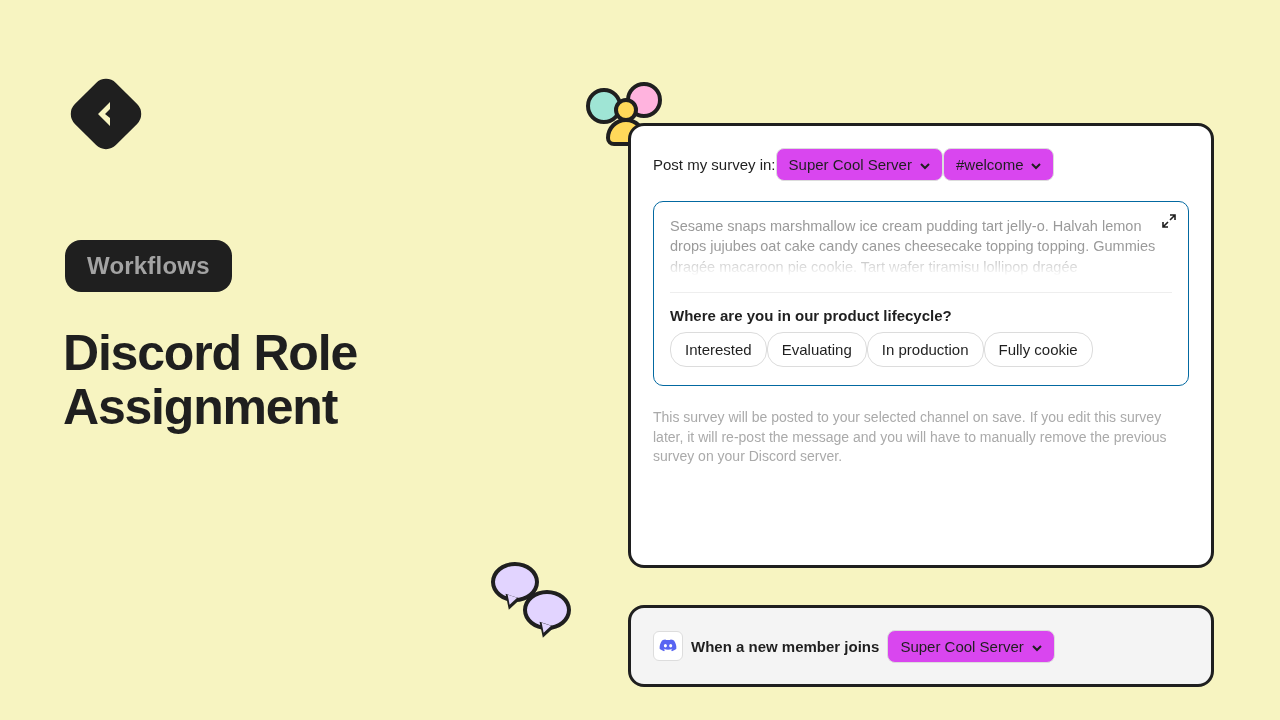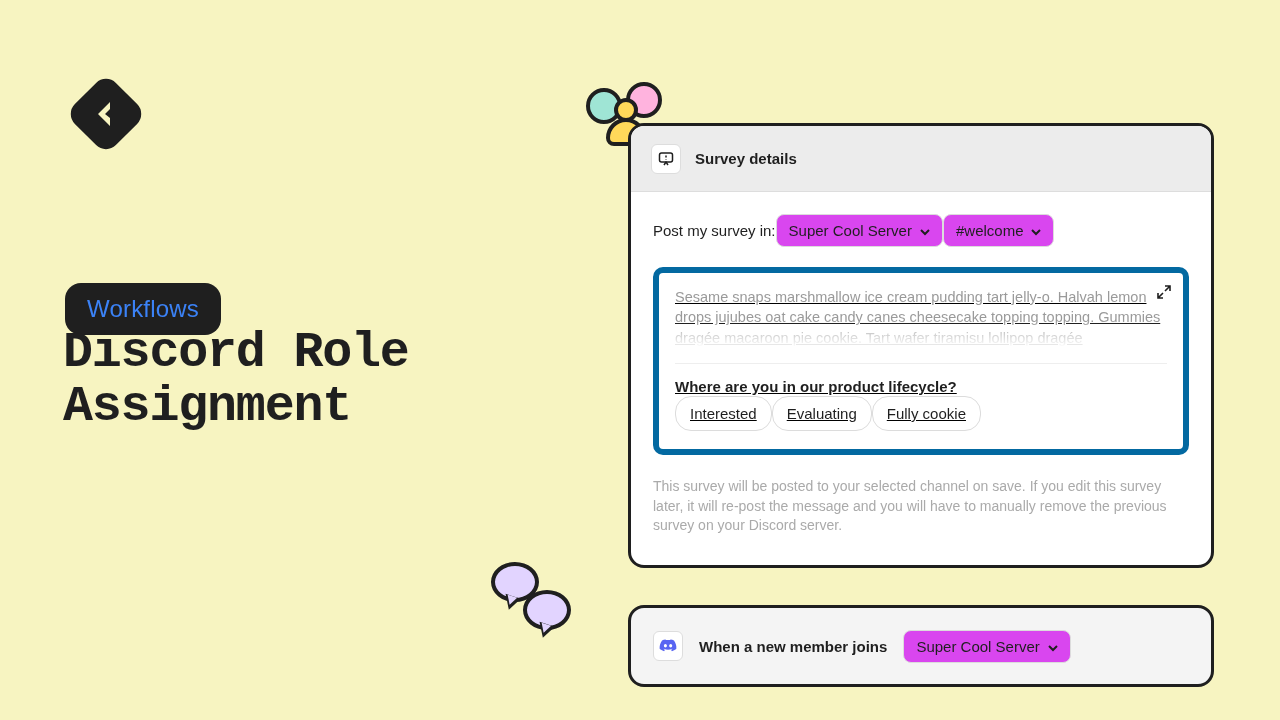--- a/index.html
+++ b/index.html
@@ -6,28 +6,28 @@
   html, body { width: 1280px; height: 720px; overflow: hidden; }
   body {
     background: #f7f4c1;
     font-family: -apple-system, BlinkMacSystemFont, "Segoe UI", Helvetica, Arial, sans-serif;
     position: relative;
   }
   
   .logo { position: absolute; left: 65px; top: 73px; }
   .badge {
     position: absolute; left: 65px; top: 240px;
-    background: #1f1f1f; color: #3b82f6;
+    background: #1f1f1f; color: #a3a3a3;
     border-radius: 16px; padding: 12px 22px;
-    font-size: 24px; font-weight: 400; letter-spacing: 0.2px; margin-top: 43px;
+    font-size: 24px; font-weight: 700; letter-spacing: 0.2px;
   }
   .title {
     position: absolute; left: 63px; top: 326px;
     color: #1f1f1f; font-weight: 700;
-    font-size: 50px; line-height: 1.08; letter-spacing: -1.2px; font-family: Liberation Mono, monospace;
+    font-size: 50px; line-height: 1.08; letter-spacing: -1.2px;
   }
   
   .card {
     position: absolute; background: #fff;
     border: 3px solid #1f1f1f; border-radius: 16px;
     overflow: hidden;
   }
   .card1 { left: 628px; top: 123px; width: 586px; height: 445px; }
   .card-header {
     background: #ececec; height: 66px;
@@ -44,44 +44,44 @@
   .row { display: flex; align-items: center; gap: 0; flex-wrap: wrap; }
   .label { font-size: 15px; color: #1f1f1f; font-weight: 500; }
   .select {
     display: inline-flex; align-items: center; gap: 8px;
     border: 1px solid #dcdcdc; border-radius: 8px;
     padding: 7px 12px; font-size: 15px; color: #1f1f1f;
     background: #d946ef; cursor: pointer;
   }
   .select .caret { color: #555; }
   .editor {
-    margin-top: 20px; border: 6px solid #0369a1; border-radius: 10px;
-    padding: 14px 16px 18px 16px; position: relative; text-decoration: underline;
+    margin-top: 20px; border: 1px solid #0369a1; border-radius: 10px;
+    padding: 14px 16px 18px 16px; position: relative;
   }
   .editor-text {
     color: #9a9a9a; font-size: 14.5px; line-height: 1.4;
     height: 60px; overflow: hidden;
     mask-image: linear-gradient(#000 55%, transparent 100%);
     -webkit-mask-image: linear-gradient(#000 55%, transparent 100%);
   }
   .expand-icon { position: absolute; right: 12px; top: 12px; cursor: pointer; }
   .divider { height: 1px; background: #eee; margin: 16px 0 14px 0; }
-  .question { font-size: 15px; font-weight: 600; color: #1f1f1f; margin-bottom: 1px; }
+  .question { font-size: 15px; font-weight: 600; color: #1f1f1f; margin-bottom: 8px; }
   .pill {
     display: inline-flex; border: 1px solid #dcdcdc; border-radius: 16px;
     padding: 8px 14px; font-size: 15px; color: #1f1f1f; background: #fff;
     cursor: pointer;
   }
   .footnote {
     padding: 0 22px 20px 22px; color: #aaaaaa; font-size: 14px; line-height: 1.4;
     margin-top: 12px;
   }
   
   .card2 { left: 628px; top: 605px; width: 586px; height: 82px; background: #f4f4f4; }
-  .card2 .inner { display: flex; align-items: center; height: 100%; padding: 0 22px; gap: 16px; }
+  .card2 .inner { display: flex; align-items: center; height: 100%; padding: 0 22px; gap: 8px; }
   .discord-icon {
     width: 30px; height: 30px; background: #fff; border-radius: 6px;
     display: flex; align-items: center; justify-content: center;
     border: 1px solid #ddd;
   }
   .card2 .txt { font-size: 15px; font-weight: 600; color: #1f1f1f; }
   
   .people-deco { position: absolute; left: 582px; top: 80px; width: 95px; height: 78px; }
   .people-deco .blob {
     position: absolute; border: 4px solid #1f1f1f; border-radius: 50%;
@@ -143,30 +143,20 @@
 <div class="people-deco">
   <div class="blob b1"></div>
   <div class="blob b2"></div>
   <div class="person">
     <div class="body"></div>
     <div class="head"></div>
   </div>
 </div>
 
 <div class="card card1">
-  <div class="card-header">
-    <div class="icon-square">
-      <svg width="16" height="16" viewBox="0 0 16 16" fill="none" stroke="#1f1f1f" stroke-width="1.5">
-        <rect x="1.5" y="2" width="13" height="9" rx="2"></rect>
-        <path d="M6 14 L8 11 L10 14"></path>
-        <path d="M8 4.5 v2 M8 8.5 v.5"></path>
-      </svg>
-    </div>
-    <div class="hdr-title">Survey details</div>
-  </div>
   <div class="card-body">
     <div class="row">
       <span class="label">Post my survey in:</span>
       <div class="select">
         <span>Super Cool Server</span>
         <span class="caret">
           <svg width="10" height="7" viewBox="0 0 10 7">
               <path d="M1 1 L5 5 L9 1" fill="none" stroke="#1f1f1f" stroke-width="2"></path>
             </svg>
         </span>
@@ -187,20 +177,21 @@
         <svg width="14" height="14" viewBox="0 0 14 14" fill="none" stroke="#1f1f1f" stroke-width="1.6">
           <path d="M8 1 h5 v5 M13 1 L8 6"></path>
           <path d="M6 13 h-5 v-5 M1 13 L6 8"></path>
         </svg>
       </div>
       <div class="divider"></div>
       <div class="question">Where are you in our product lifecycle?</div>
       <div class="row">
         <div class="pill">Interested</div>
         <div class="pill">Evaluating</div>
+        <div class="pill">In production</div>
         <div class="pill">Fully cookie</div>
       </div>
     </div>
   </div>
   <div class="footnote">This survey will be posted to your selected channel on save. If you edit this survey later, it will re-post the message and you will have to manually remove the previous survey on your Discord server.</div>
 </div>
 
 <div class="bubbles-deco">
   <div class="bubble bubble1"></div>
   <div class="tail tail1"></div>

